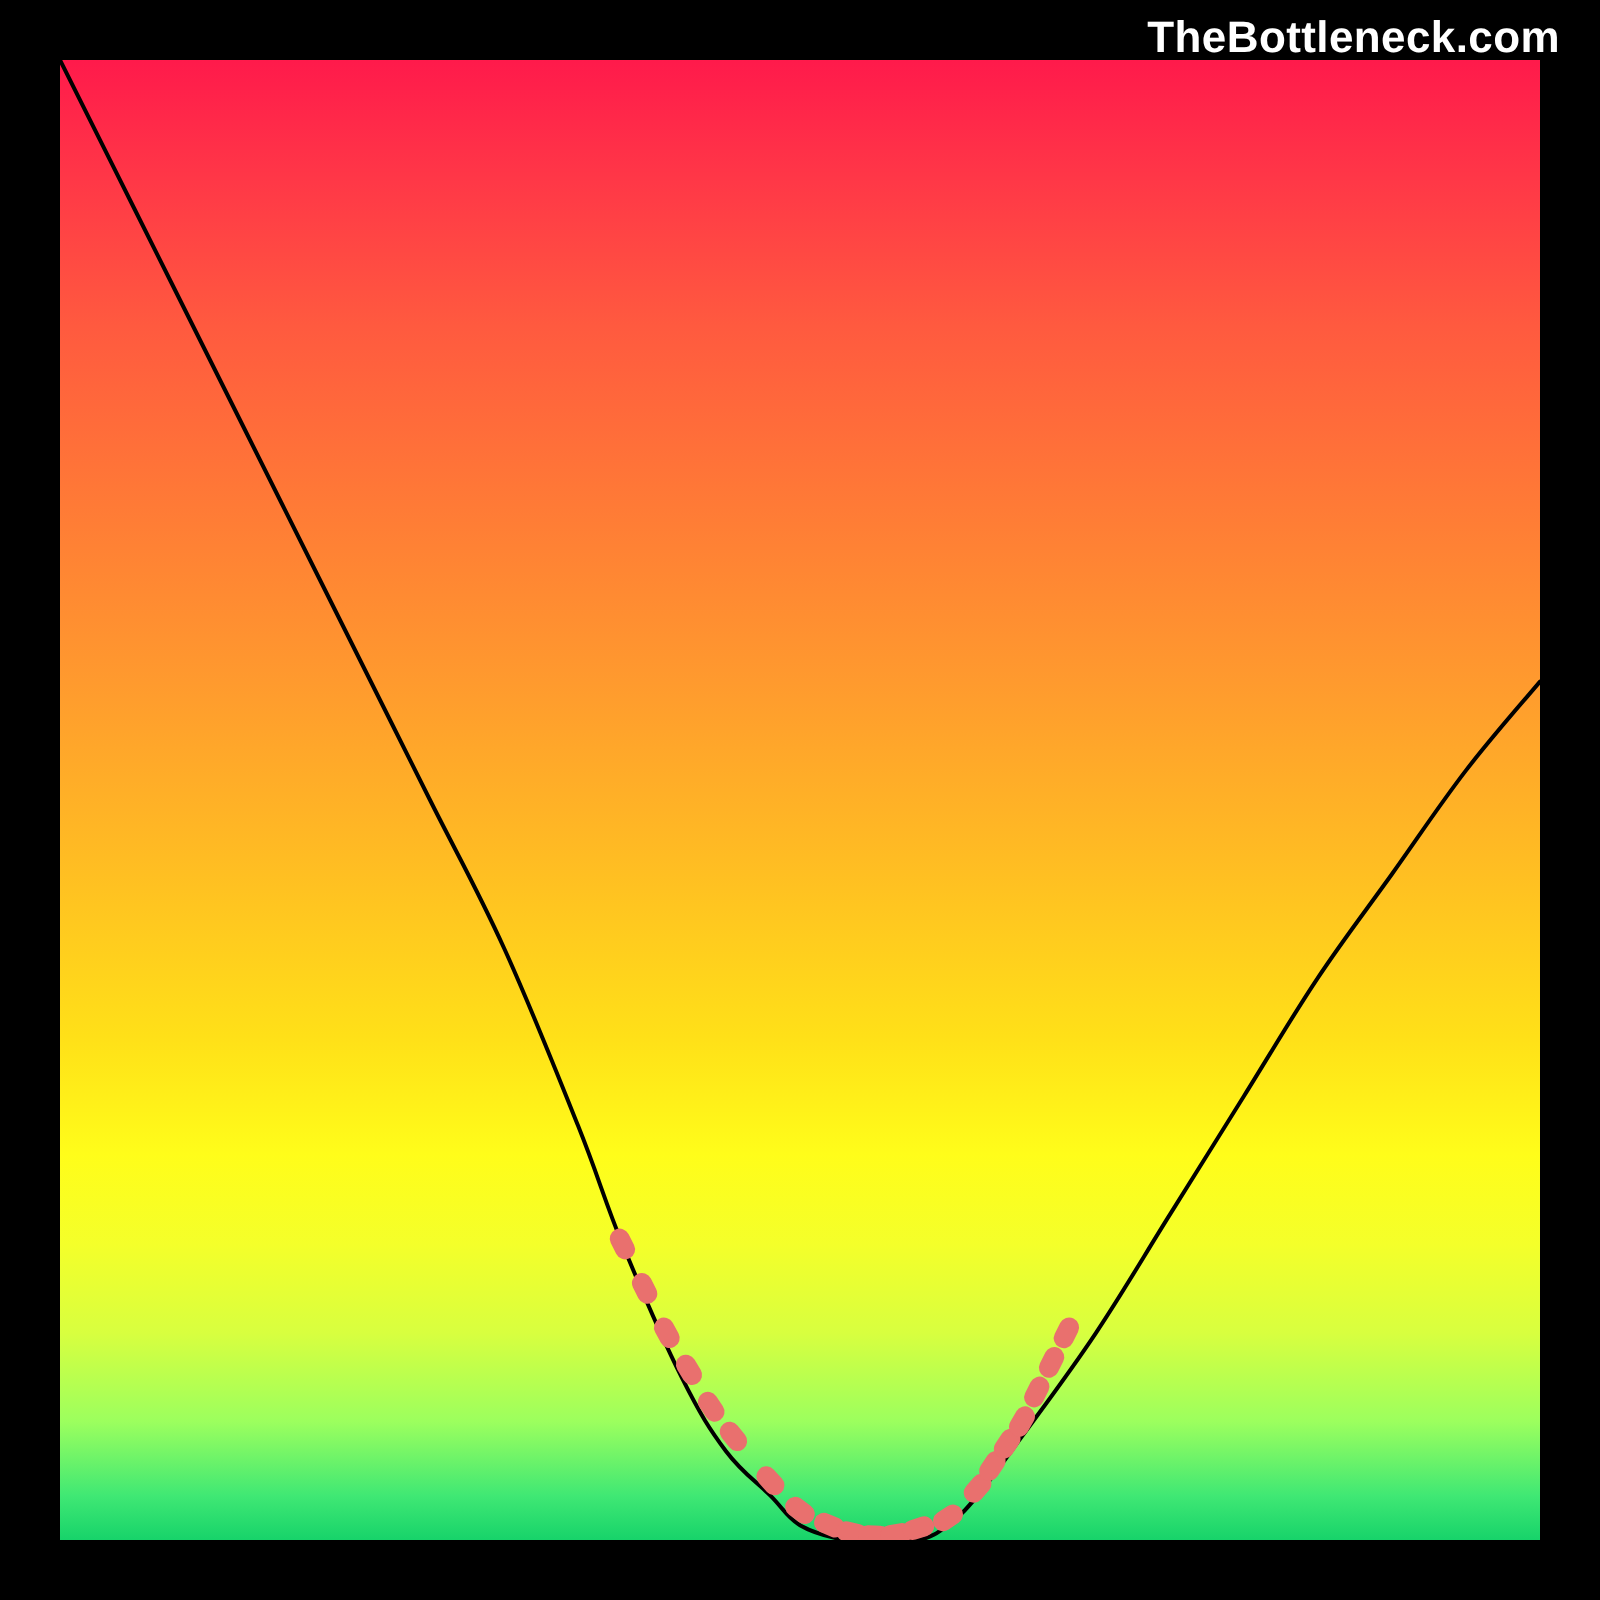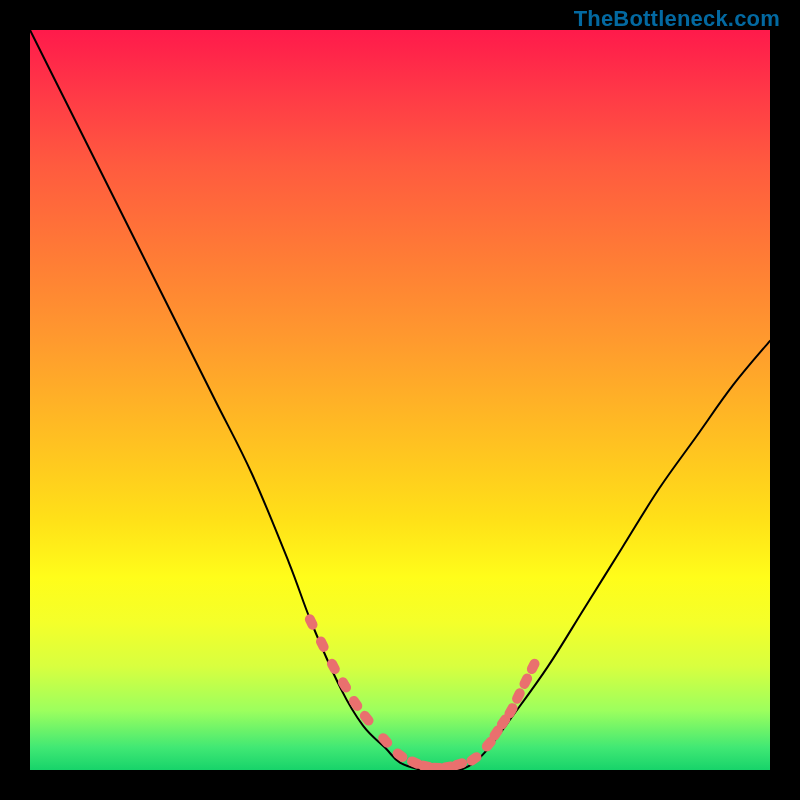--- a/index.html
+++ b/index.html
@@ -39,21 +39,21 @@
       #d8ff3f 86%,
       #9cff5e 92%,
       #40e874 97%,
       #17d36a 100%
     );
   }
   .watermark {
     position: absolute;
     top: 6px;
     right: 20px;
-    color: #0369a1;
+    color: #ffffff;
     font-size: 22px;
     font-weight: 600;
     letter-spacing: 0.2px;
     user-select: none;
   }
   svg.curve {
     position: absolute;
     top: 0;
     left: 0;
     width: 740px;

